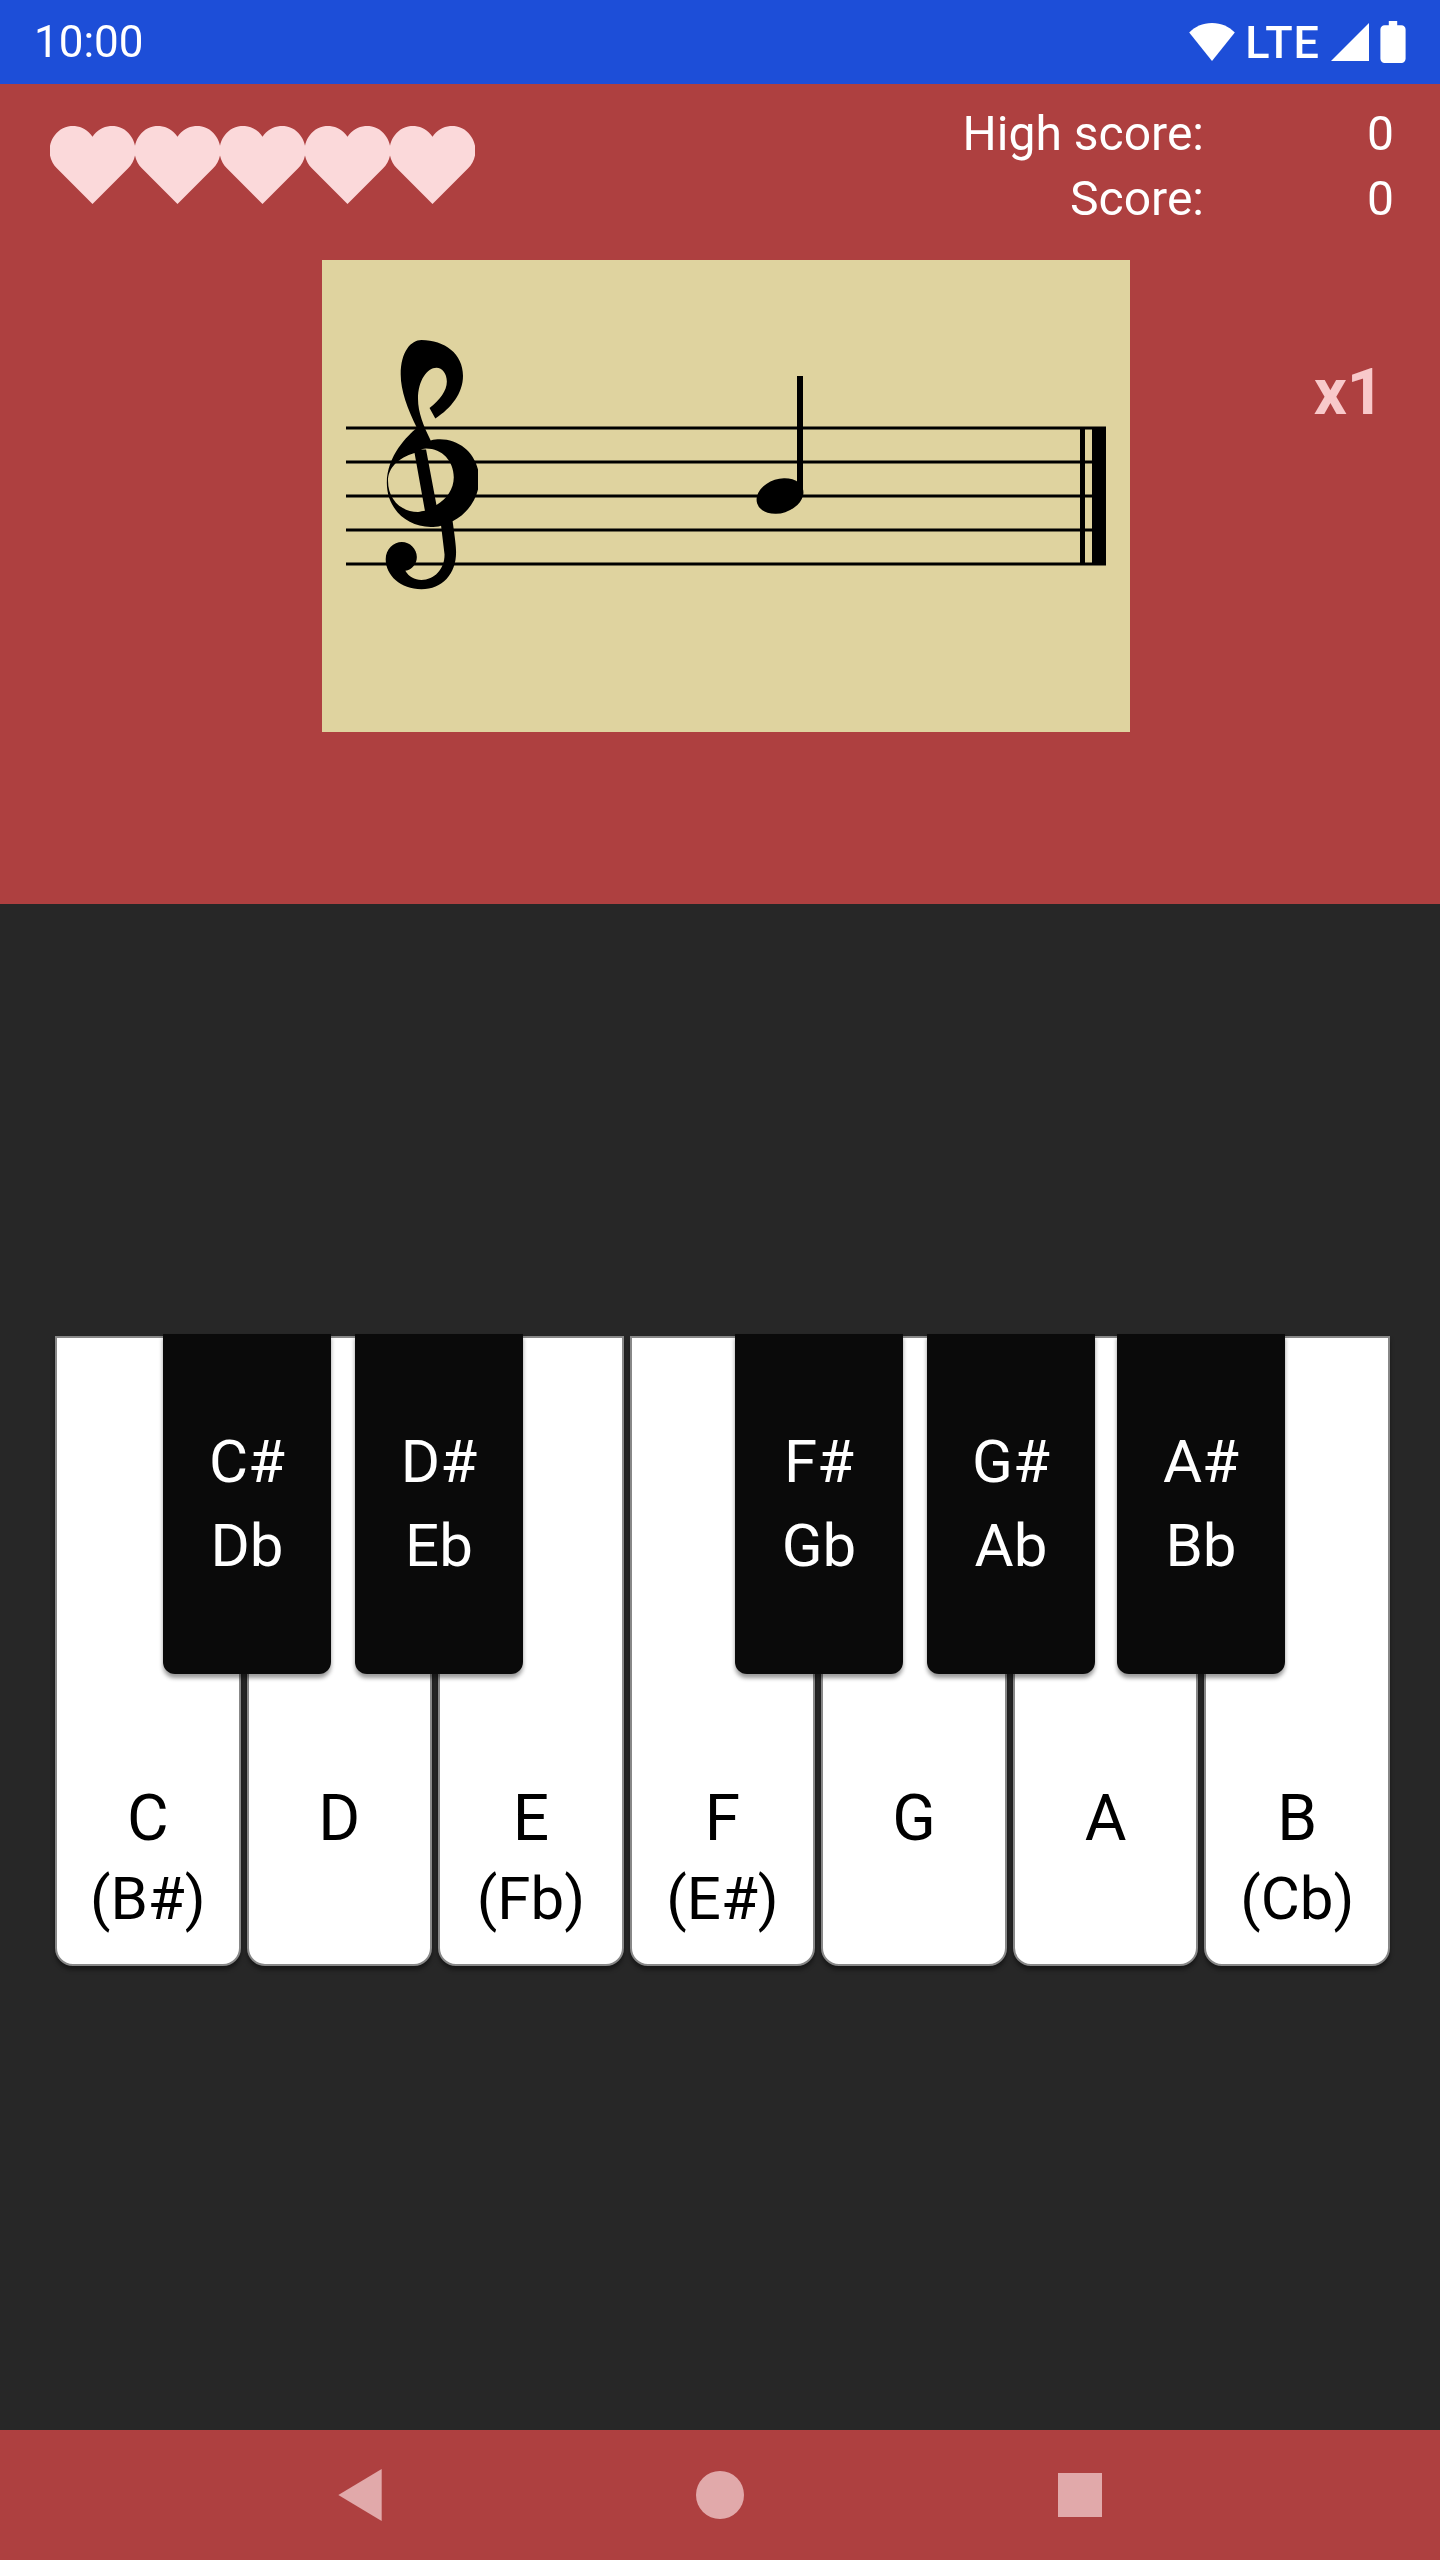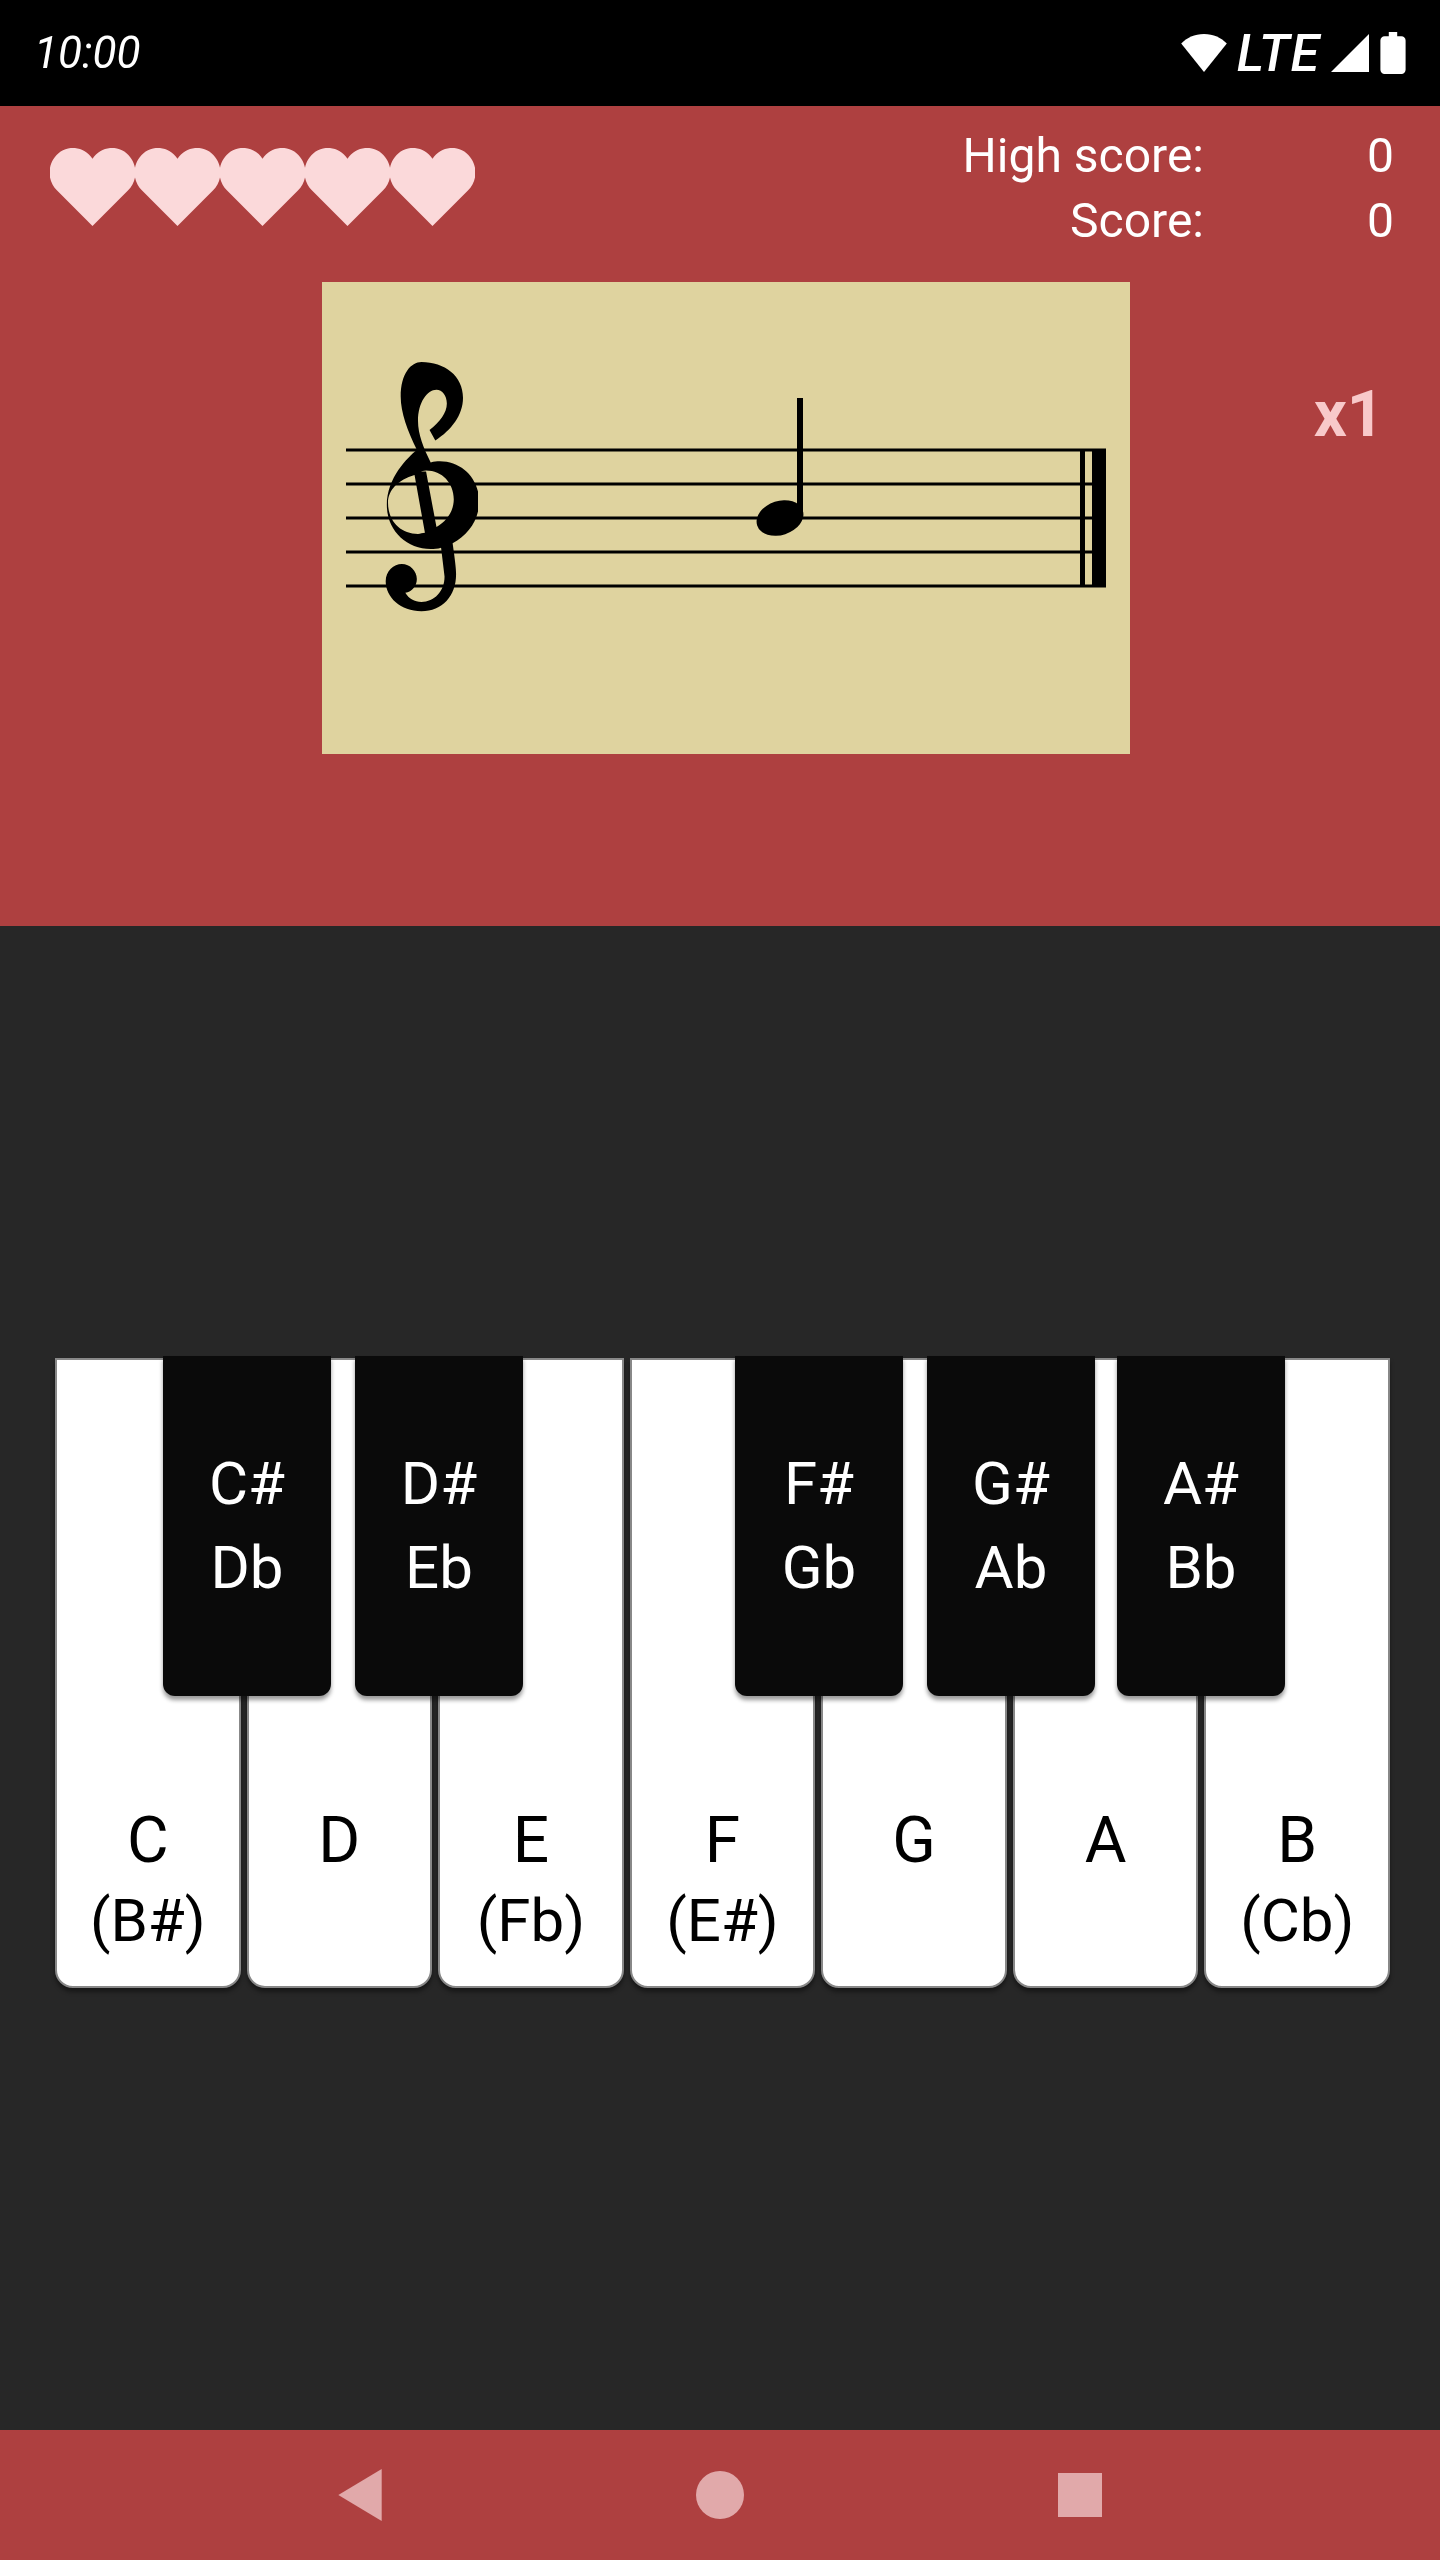--- a/index.html
+++ b/index.html
@@ -1,33 +1,32 @@
 <!DOCTYPE html>
 <html><head>
 <meta charset="utf-8">
 <style>
   * { margin: 0; padding: 0; box-sizing: border-box; }
   html, body { width: 1440px; height: 2560px; overflow: hidden; font-family: Roboto, Arial, sans-serif; }
   body { background: #272727; display: flex; flex-direction: column; }
 
   
   .status-bar {
-    height: 106px;
-    background: #000000;
+    height: 84px;
+    background: #1d4ed8;
     color: #ffffff;
     display: flex;
     align-items: center;
     justify-content: space-between;
     padding: 0 34px 0 34px;
     font-size: 44px;
-    font-style: italic;
   }
   .status-right { display: flex; align-items: center; gap: 10px; }
   .status-right svg, .status-right .lte { color: #fff; }
-  .lte { font-size: 52px; font-weight: 500; letter-spacing: 1px; }
+  .lte { font-size: 45px; font-weight: 500; letter-spacing: 1px; }
 
   
   .game-header {
     background: #AE4040;
     padding: 24px 30px 0 50px;
     height: 820px;
     position: relative;
   }
   .hearts { display: flex; gap: 0px; margin-top: 18px; }
   .heart { width: 85px; height: 78px; }

